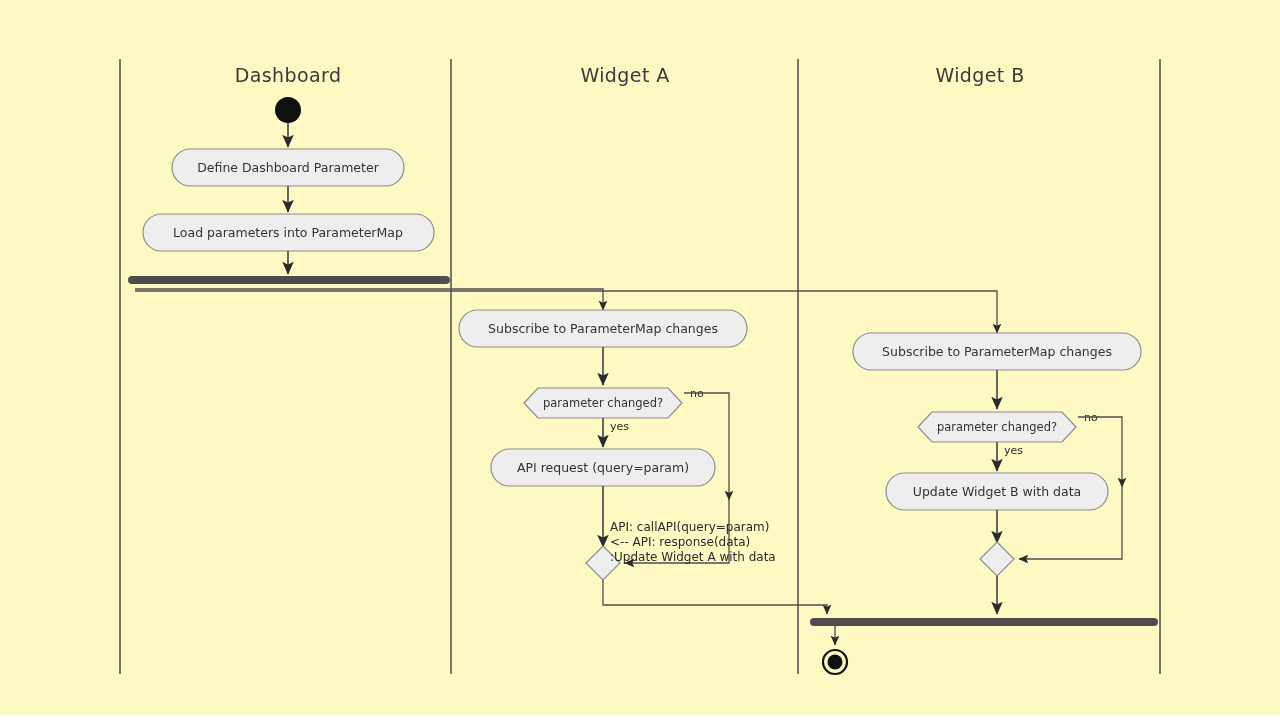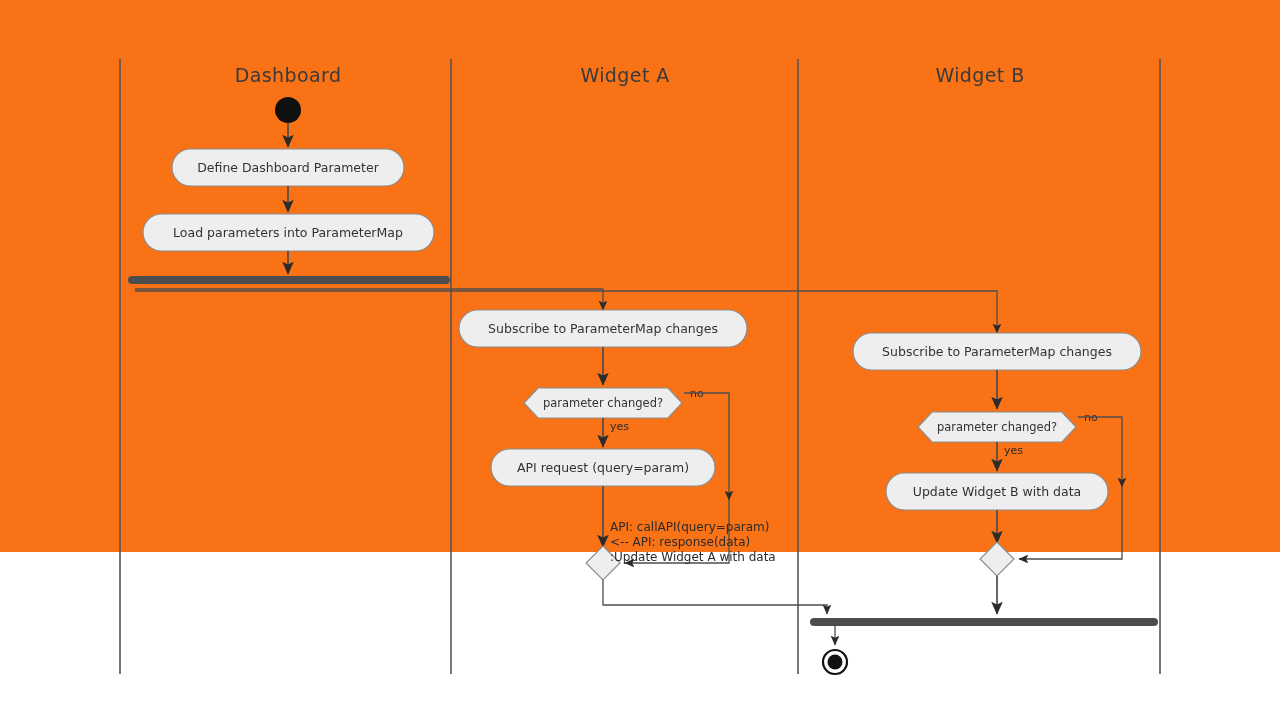--- a/index.html
+++ b/index.html
@@ -9,22 +9,22 @@
   }
   body {
     width: 1280px;
     height: 720px;
     font-family: "DejaVu Sans", sans-serif;
     overflow: hidden;
   }
   #canvas {
     position: relative;
     width: 1280px;
-    height: 552px;
-    background: #f97316;
+    height: 715px;
+    background: #fef9c3;
   }
   svg#diagram {
     position: absolute;
     left: 0;
     top: 0;
     width: 1280px;
     height: 720px;
   }
   .lane-label {
     font-family: "DejaVu Sans", sans-serif;

